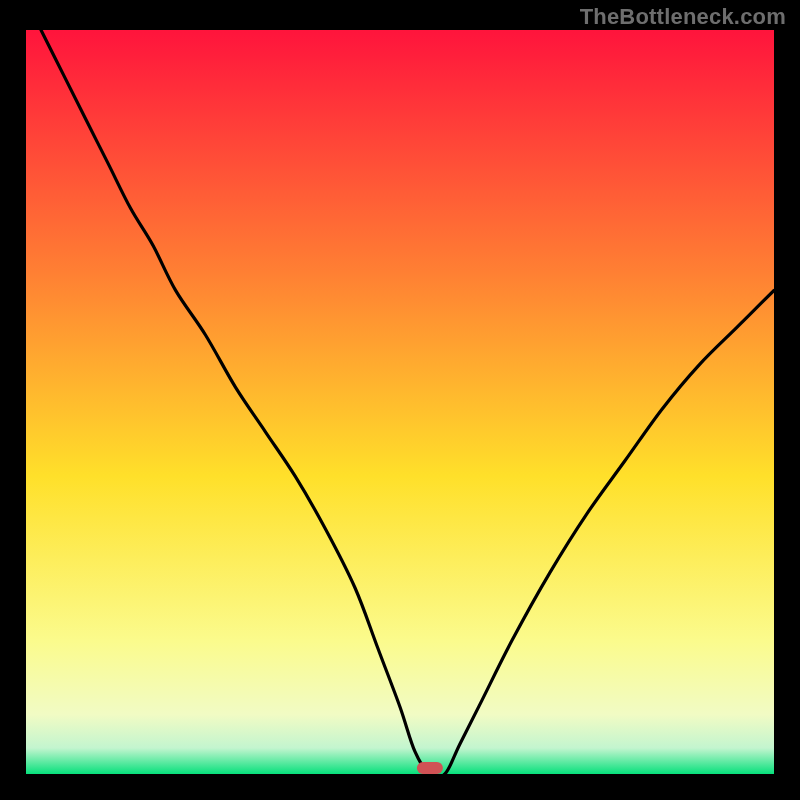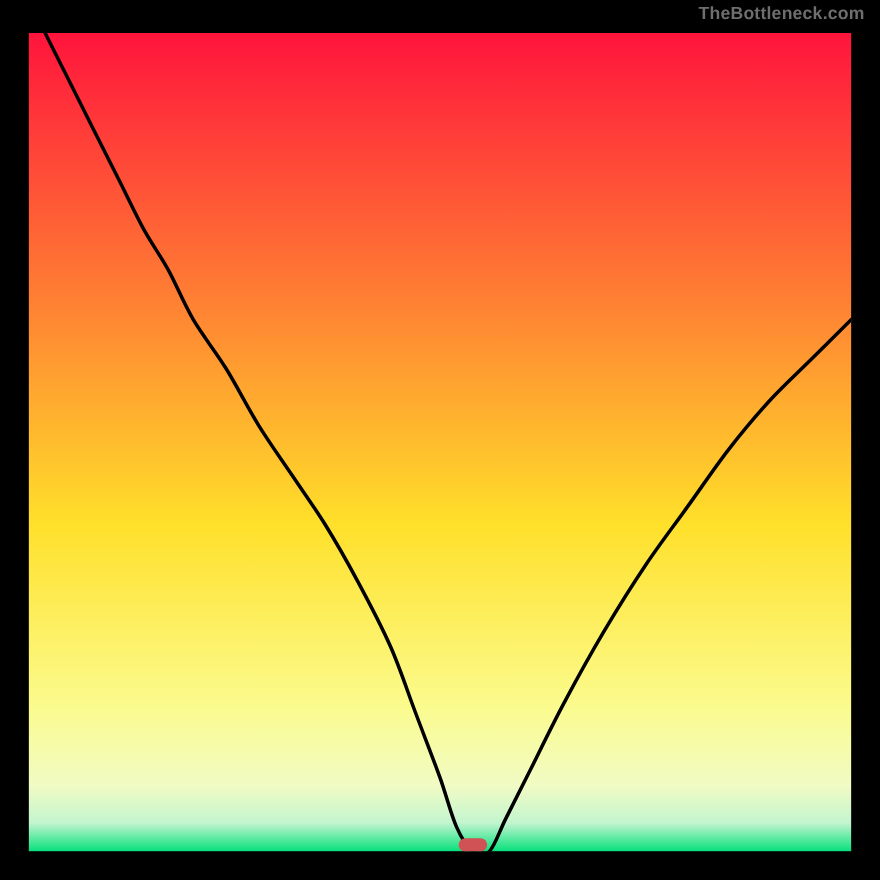--- a/index.html
+++ b/index.html
@@ -15,21 +15,21 @@
     position: relative;
     width: 800px;
     height: 800px;
     background: #000;
   }
   .watermark {
     position: absolute;
     top: 4px;
     right: 14px;
     color: #6e6e6e;
-    font-size: 16px;
+    font-size: 22px;
     font-weight: 600;
     letter-spacing: 0.2px;
     user-select: none;
   }
   .plot {
     position: absolute;
     left: 26px;
     top: 30px;
     width: 748px;
     height: 744px;

